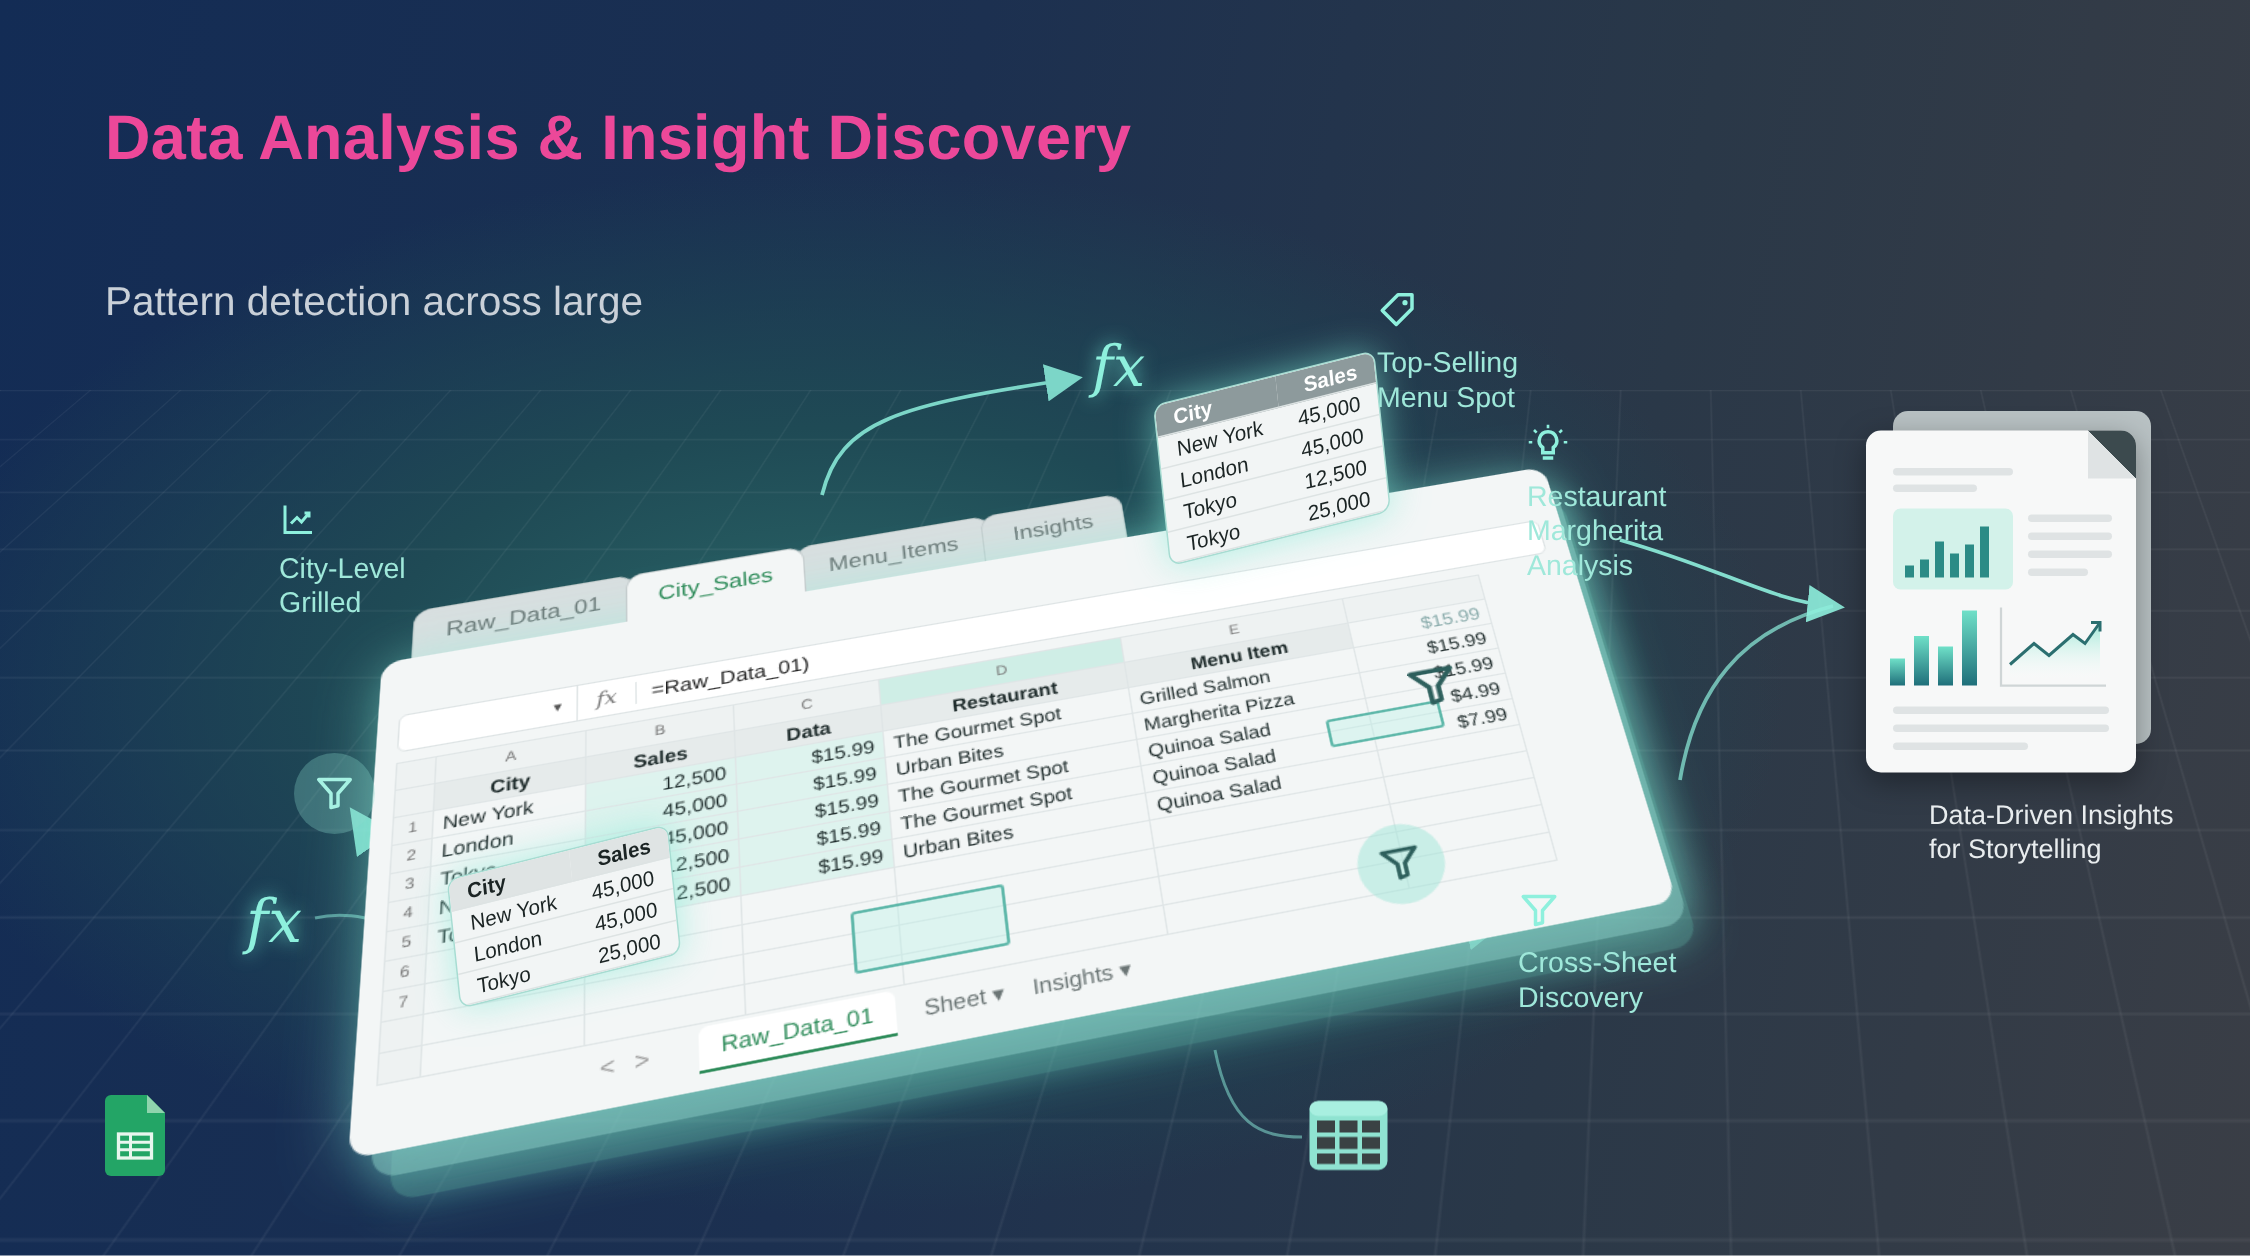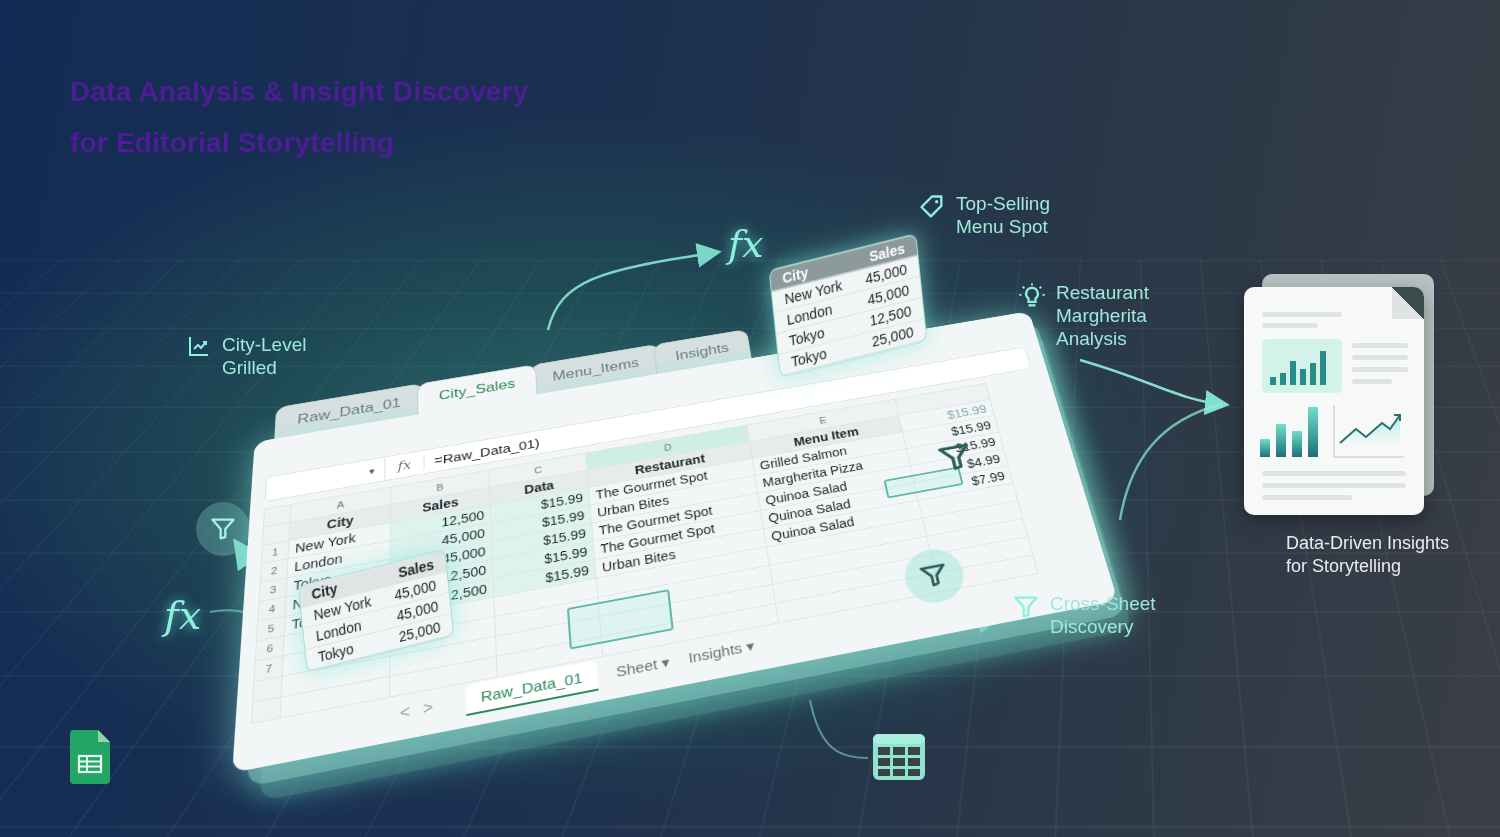--- a/index.html
+++ b/index.html
@@ -16,30 +16,30 @@
     background-image:
       linear-gradient(rgba(255,255,255,0.06) 1px, transparent 1px),
       linear-gradient(90deg, rgba(255,255,255,0.06) 1px, transparent 1px);
     background-size: 60px 40px;
     transform: perspective(700px) rotateX(38deg) skewX(-18deg);
     transform-origin: center top;
     opacity: 0.9;
   }
   .headline {
     position: absolute; left: 70px; top: 66px; width: 760px;
-    font-size: 28px; font-weight: bold; line-height: 51px; color: #4c1d95;
+    font-size: 42px; font-weight: bold; line-height: 51px; color: #ec4899;
     letter-spacing: 0.2px;
   }
   .subhead {
     position: absolute; left: 70px; top: 184px; width: 520px;
     font-size: 27px; line-height: 34px; color: #c9d0d8;
   }
   .callout {
     position: absolute; display: flex; align-items: flex-start; gap: 10px;
-    color: #9fe8da; font-size: 19px; line-height: 23px;
+    color: #9fe8da; font-size: 19px; line-height: 23px; flex-direction: column;
   }
   .callout svg { flex-shrink: 0; margin-top: 1px; }
   .callout-text span { display: block; }
 
   
   .sheet-stack {
     position: absolute; left: 250px; top: 300px; width: 860px; height: 420px;
     transform: perspective(1400px) rotateX(32deg) rotateZ(-12deg) skewX(-6deg);
     transform-origin: center center;
   }
@@ -141,24 +141,23 @@
   .sheets-icon { position: absolute; left: 70px; top: 730px; }
   .table-icon { position: absolute; left: 872px; top: 733px; }
 </style>
 </head>
 <body>
 
 <div class="grid-floor"></div>
 
 <h1 class="headline">
   <span>Data Analysis &amp; Insight Discovery</span><br>
-  <span>for Editorial Storytelling</span>
 </h1>
 <div class="subhead">
-  <br>
+  <span>Pattern detection across large</span><br>
 </div>
 
 <svg class="flow" viewBox="0 0 1500 837">
   <defs>
     <marker id="ah" markerWidth="10" markerHeight="10" refX="6" refY="5" orient="auto">
       <path d="M0,0 L10,5 L0,10 z" fill="#8ef0dd"></path>
     </marker>
   </defs>
   <path d="M548 330 C 560 280, 600 270, 712 253" stroke="#8ef0dd" stroke-width="2.5" fill="none" marker-end="url(#ah)" opacity="0.85"></path>
   <path d="M420 700 C 350 690, 290 620, 240 548" stroke="#8ef0dd" stroke-width="3" fill="none" marker-end="url(#ah)" opacity="0.85"></path>

